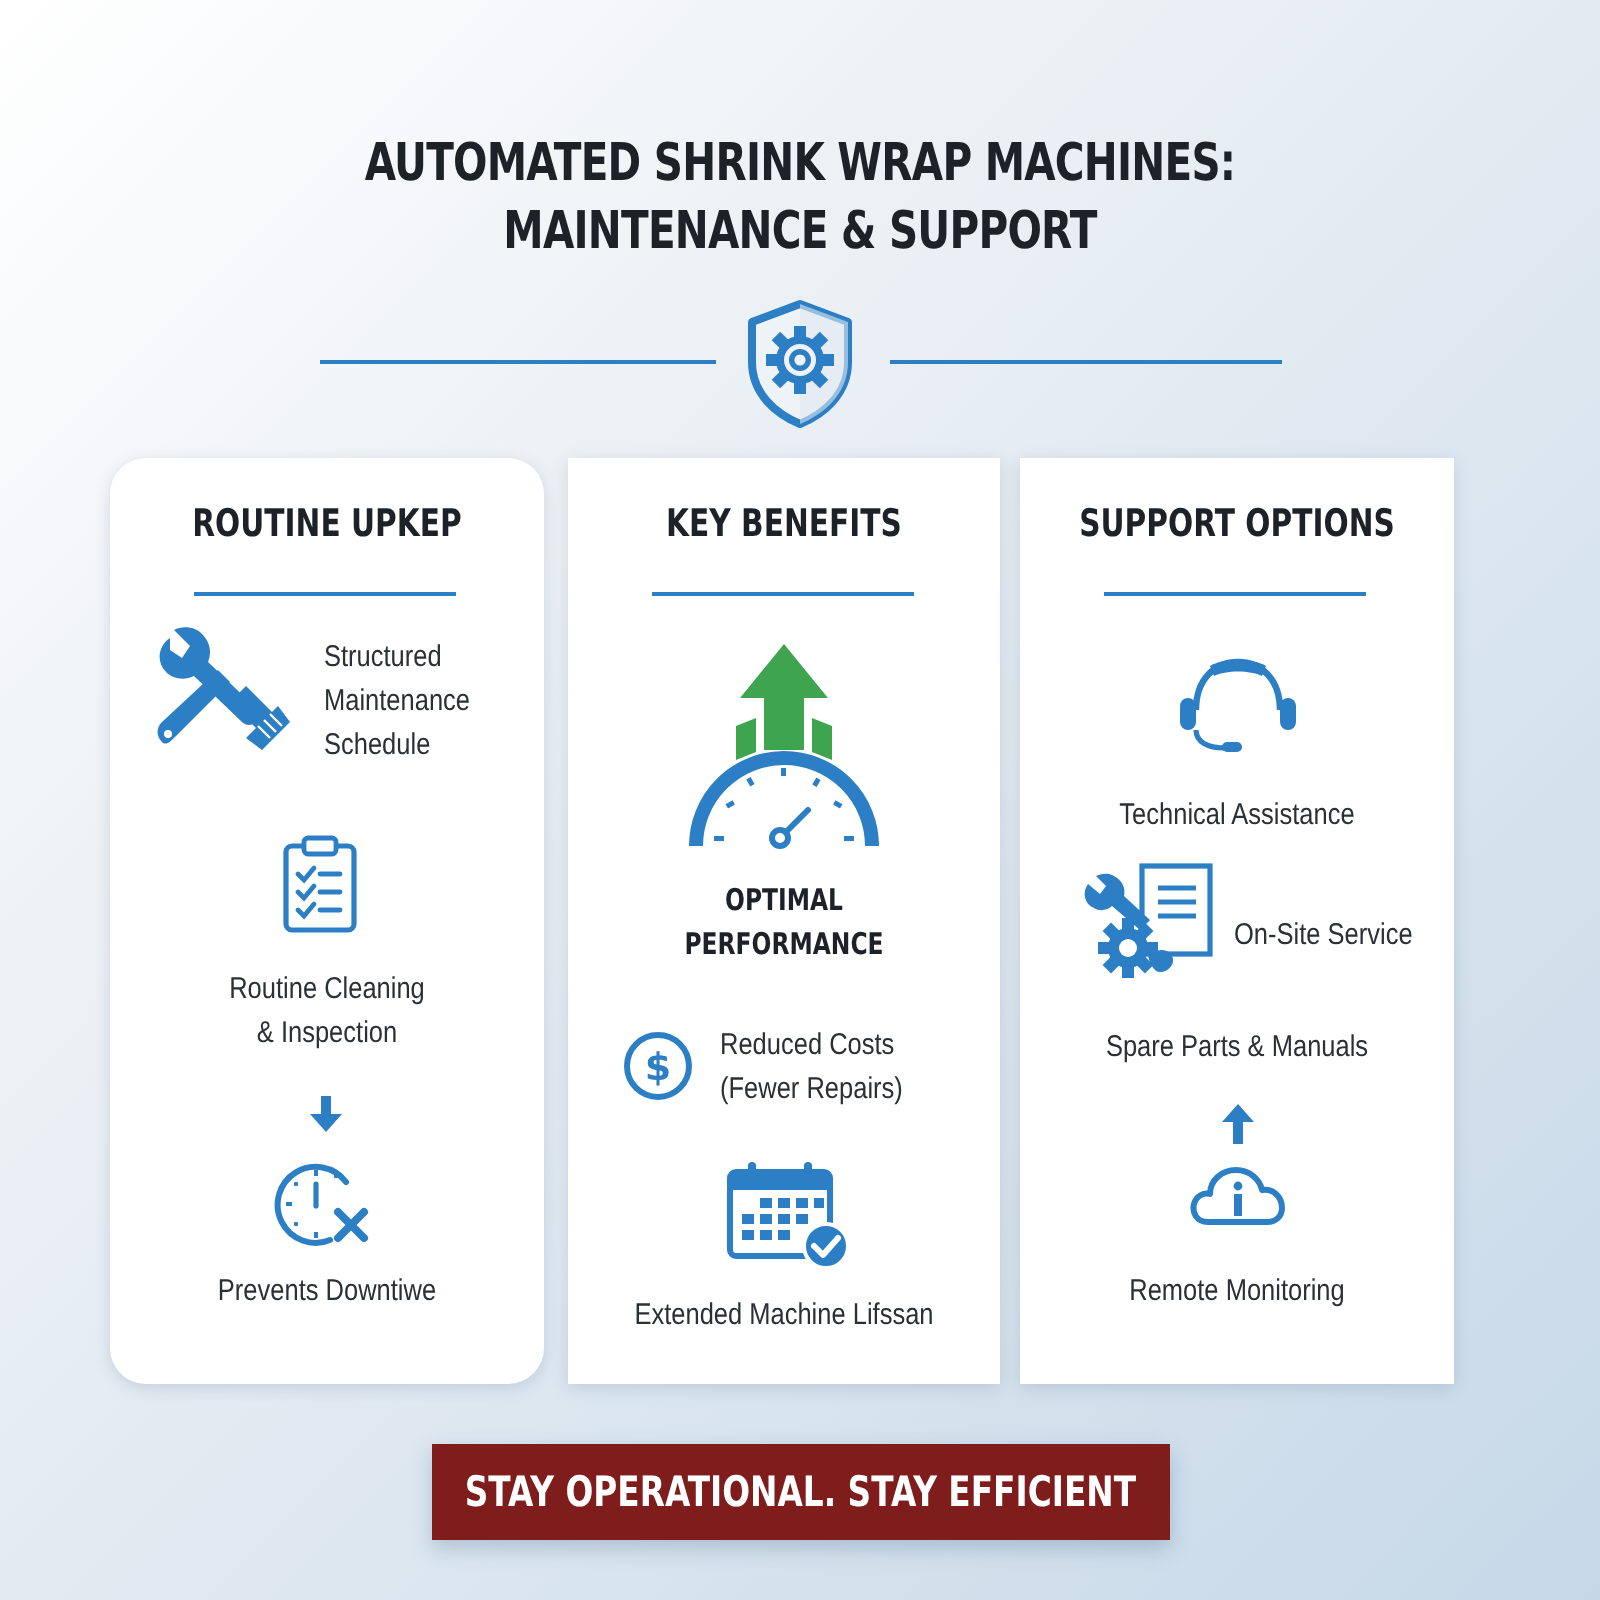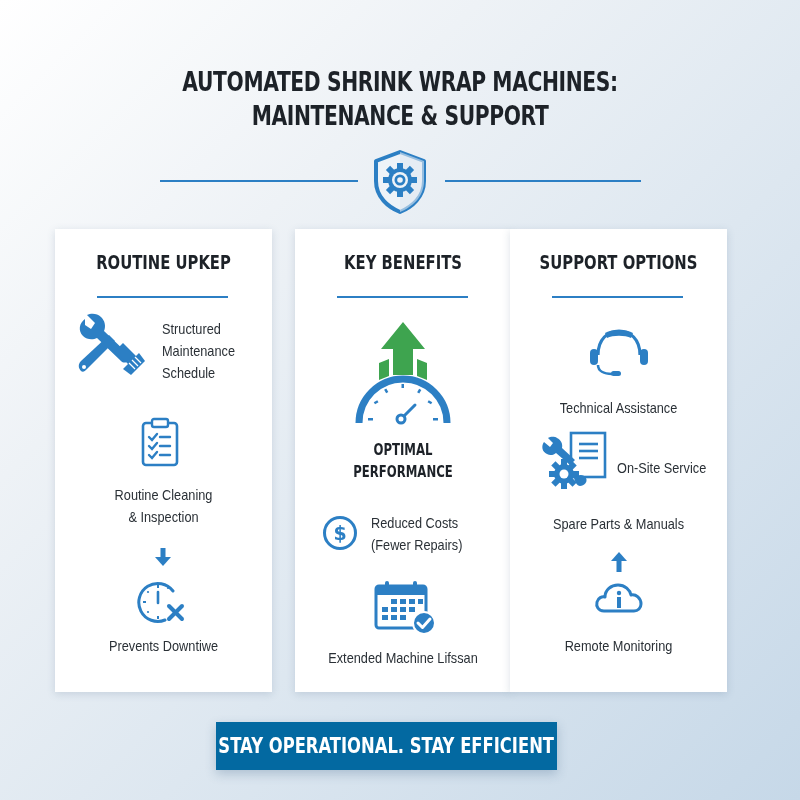--- a/index.html
+++ b/index.html
@@ -29,22 +29,22 @@
   .divider.left { left: 160px; width: 198px; }
   .divider.right { left: 445px; width: 196px; }
   .shield {
     position: absolute; left: 372px; top: 149px; width: 56px; height: 66px;
   }
   .card {
     position: absolute; top: 229px; height: 463px; width: 217px;
     background: #ffffff;
     box-shadow: 0 2px 8px rgba(60,90,120,0.18);
   }
-  .card.c1 { left: 55px; }
-  .card.c2 { left: 295px; width: 216px; }
+  .card.c1 { left: 55px; border-radius: 18px; }
+  .card.c2 { left: 284px; width: 216px; }
   .card.c3 { left: 510px; }
   .card-title {
     position: absolute; top: 22px; left: 0; width: 100%;
     text-align: center;
     font-family: "DejaVu Sans", sans-serif;
     font-weight: bold; font-size: 19px;
     transform: scaleX(0.78); transform-origin: center;
     color: #1d2228;
   }
   .card-rule {
@@ -62,22 +62,22 @@
   .txt.leftorig { transform-origin: left; }
   .bold-txt {
     position: absolute;
     font-family: "DejaVu Sans", sans-serif;
     font-weight: bold; font-size: 15px; line-height: 22px;
     color: #1d2228; text-align: center;
     transform: scaleX(0.78); transform-origin: center;
   }
   .icon { position: absolute; }
   .banner {
-    position: absolute; left: 216px; top: 722px; width: 341px; height: 48px;
-    background: #0369a1;
+    position: absolute; left: 216px; top: 722px; width: 369px; height: 48px;
+    background: #7f1d1d;
     box-shadow: 0 4px 10px rgba(40,80,120,0.25);
     display: flex; align-items: center; justify-content: center;
   }
   .banner span {
     color: #ffffff;
     font-family: "DejaVu Sans", sans-serif; font-weight: bold;
     font-size: 21px; letter-spacing: 0px;
     transform: scaleX(0.78); display: inline-block; white-space: nowrap;
   }
 </style>

